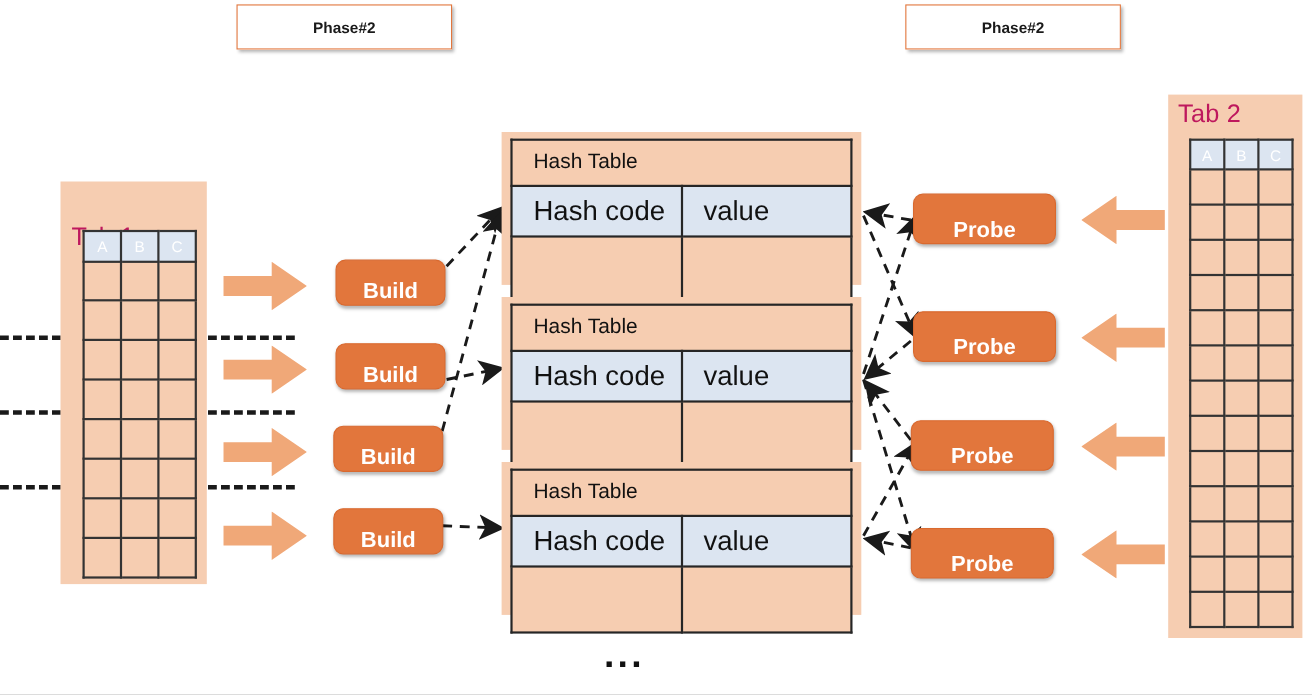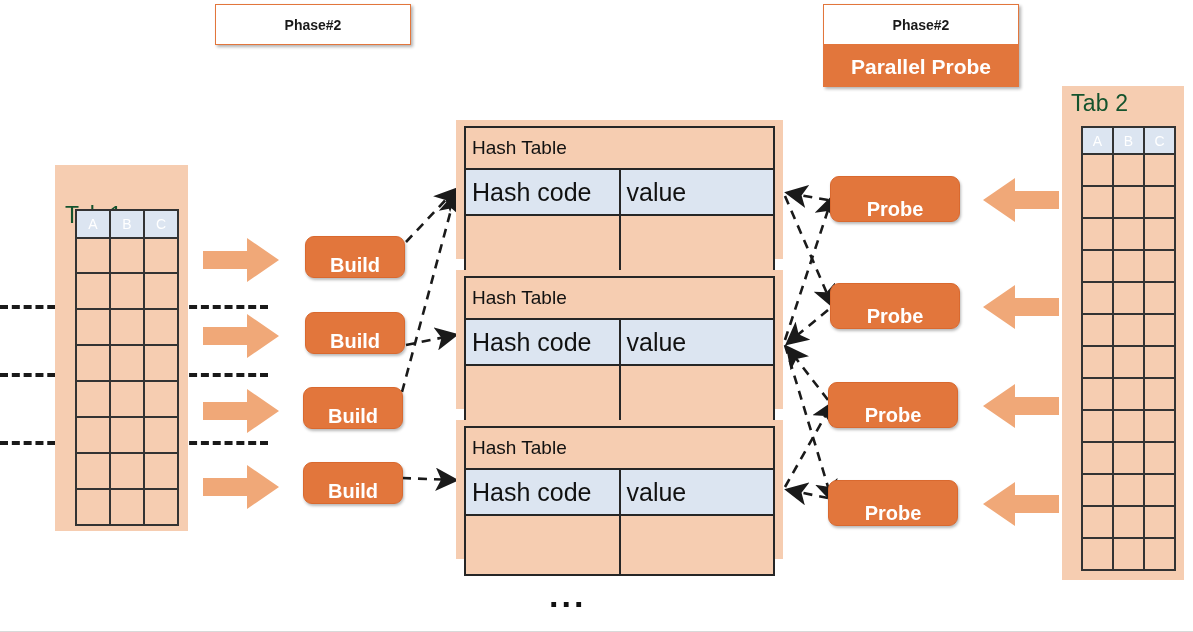--- a/index.html
+++ b/index.html
@@ -46,21 +46,21 @@
   }
 
   
   .tab-panel{
     position:absolute;
     background:#F6CDB1;
   }
   .tab-label{
     position:absolute;
     font-size:23px;
-    color:#14532d;
+    color:#be185d;
     font-weight:normal;
     letter-spacing:.2px;
   }
   .grid{
     position:absolute;
     border-collapse:collapse;
     border-spacing:0;
     table-layout:fixed;
   }
   .grid td{
@@ -106,21 +106,21 @@
     box-sizing:border-box;
   }
   .ht table{
     width:100%;
     height:100%;
     border-collapse:collapse;
     table-layout:fixed;
   }
   .ht td{
     border:2px solid #262626;
-    padding:0 0 0 6px;
+    padding:0 0 0 19px;
     font-size:22px;
     color:#111111;
     background:#F6CDB1;
     height:38px;
     vertical-align:middle;
     white-space:nowrap;
   }
   .ht td.title{ font-size:19px; height:40px; }
   .ht td.key, .ht td.val{
     background:#DCE5F1;
@@ -162,21 +162,20 @@
   <div class="dash-line" style="left:0px;  top:305px; width:268px;"></div>
   <div class="dash-line" style="left:0px;  top:373px; width:268px;"></div>
   <div class="dash-line" style="left:0px;  top:441px; width:268px;"></div>
 
   <div class="phase-box" style="left:215px; top:4px; width:196px;">
     <div class="phase-top">Phase#2</div>
   </div>
 
   <div class="phase-box" style="left:823px; top:4px; width:196px;">
     <div class="phase-top">Phase#2</div>
-    <div class="phase-bottom">Parallel Probe</div>
   </div>
 
   <div class="tab-panel" style="left:55px; top:165px; width:133px; height:366px;"></div>
   <div class="tab-label" style="left:65px; top:170px;margin-top:32px;">Tab 1</div>
   <table class="grid" style="left:75px; top:209px; width:96px;">
     <tbody>
         <tr>
       <td class="hdr" style="width:32px;height:26px;">A</td>
       <td class="hdr" style="width:32px;height:26px;">B</td>
       <td class="hdr" style="width:32px;height:26px;">C</td>

